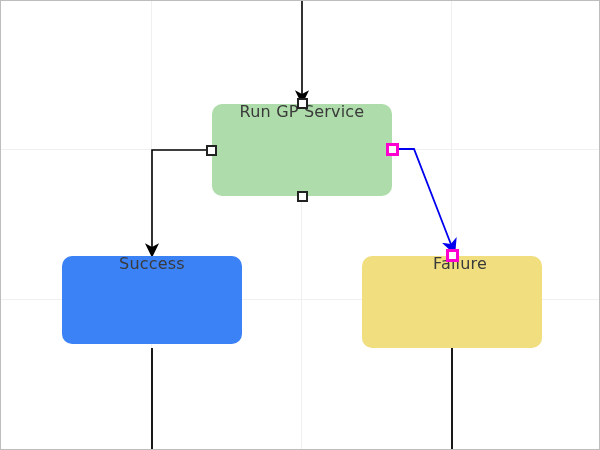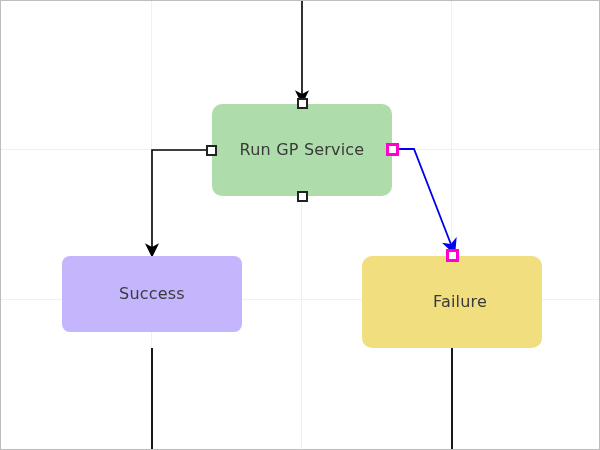--- a/index.html
+++ b/index.html
@@ -5,21 +5,21 @@
   html,body{margin:0;padding:0;background:#fff;}
   body{width:600px;height:450px;overflow:hidden;
        font-family:"DejaVu Sans","Liberation Sans",sans-serif;}
   #canvas{position:relative;width:600px;height:450px;box-sizing:border-box;
           background:#ffffff;border:1px solid #bdbdbd;overflow:hidden;}
   .grid{position:absolute;inset:0;pointer-events:none;}
   .gl-v{position:absolute;top:0;bottom:0;width:1px;background:#f0f0f0;}
   .gl-h{position:absolute;left:0;right:0;height:1px;background:#f0f0f0;}
   .svg-layer{position:absolute;left:0;top:0;width:600px;height:450px;}
   .node{position:absolute;box-sizing:border-box;border-radius:10px;
-        display:flex;align-items:center;justify-content:center;}
+        display:flex;align-items:flex-start;justify-content:center;}
   .node .label{font-size:16px;color:#3a3a3a;letter-spacing:.2px;
                white-space:nowrap;line-height:1;}
   .port{position:absolute;width:11px;height:11px;box-sizing:border-box;
         background:#ffffff;border:2px solid #222222;}
   .port.sel{border-color:#ff00d0;border-width:3px;width:13px;height:13px;}
 </style>
 </head>
 <body>
 
 <div id="canvas">
@@ -54,21 +54,21 @@
   </svg>
 
   <div class="node" style="left:211px;top:103px;width:180px;height:92px;background:#aedcaa;">
     <span class="label">Run GP Service</span>
     <span class="port" style="left:84.5px;top:-6px;"></span>
     <span class="port" style="left:84.5px;bottom:-6px;"></span>
     <span class="port" style="left:-6px;top:40.5px;"></span>
     <span class="port sel" style="right:-7px;top:38.5px;"></span>
   </div>
 
-  <div class="node" style="left:61px;top:255px;width:180px;height:76px;background:#c4b5fd;border-radius:8px;">
+  <div class="node" style="left:61px;top:255px;width:180px;height:88px;background:#3b82f6;">
     <span class="label">Success</span>
   </div>
 
   <div class="node" style="left:361px;top:255px;width:180px;height:92px;background:#f0de7f;padding-left:16px;">
     <span class="label">Failure</span>
     <span class="port sel" style="left:83.5px;top:-7px;"></span>
   </div>
 
 </div>
 

